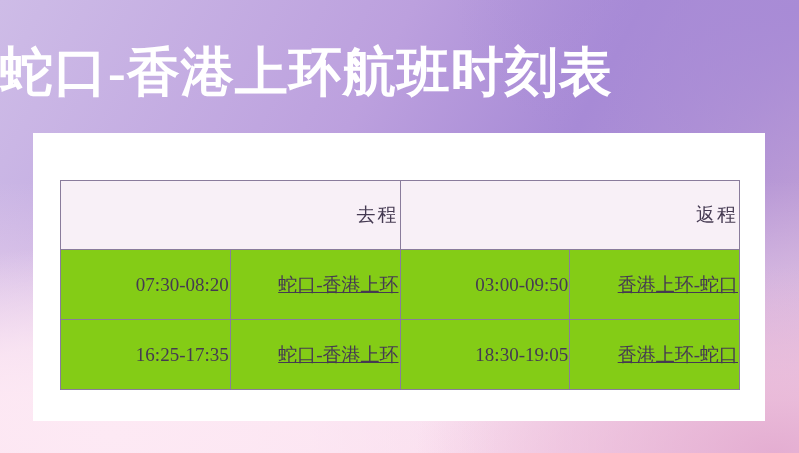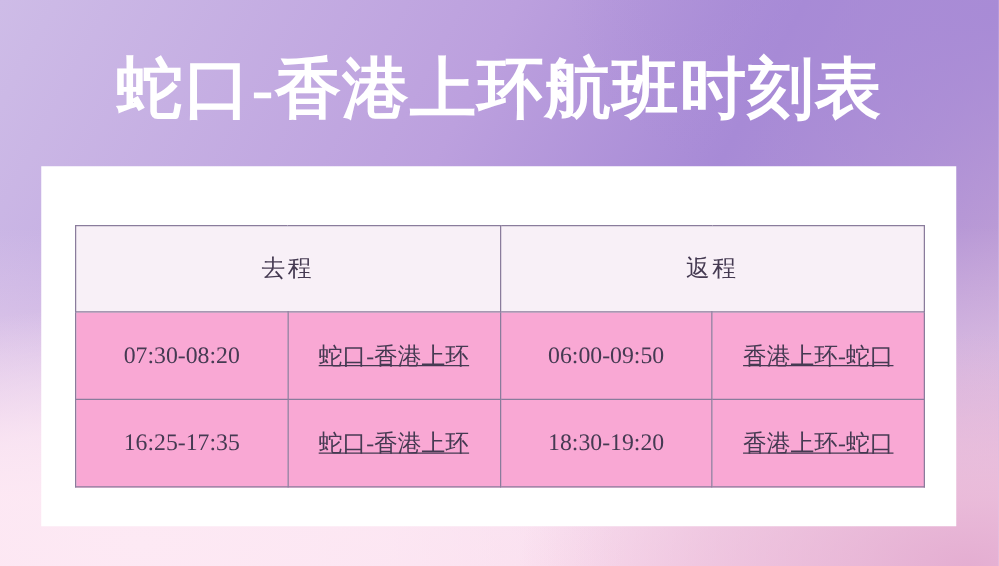--- a/index.html
+++ b/index.html
@@ -72,21 +72,21 @@
       rgba(167,138,214,0.9) 0%,
       rgba(167,138,214,0.35) 48%,
       rgba(167,138,214,0) 78%);
   }
 
   #title {
     position: absolute;
     left: 0;
     top: 40px;
     width: 799px;
-    text-align: center;
+    text-align: left;
     color: #ffffff;
     font-size: 53px;
     line-height: 64px;
     letter-spacing: 1px;
     font-weight: 700;
     white-space: nowrap;
     font-family: "Liberation Serif", "DejaVu Serif", serif;
   }
 
   #card {
@@ -102,34 +102,34 @@
     position: absolute;
     left: 27px;
     top: 47px;
     width: 680px;
     border-collapse: collapse;
     table-layout: fixed;
   }
   #schedule-table td,
   #schedule-table th {
     border: 1px solid #8a7c9c;
-    text-align: center;
+    text-align: right;
     vertical-align: middle;
     color: #453a52;
     font-family: "Liberation Serif", "DejaVu Serif", serif;
     font-weight: normal;
   }
   .head-cell {
     background: #f8f0f7;
     height: 66px;
     font-size: 19px;
     letter-spacing: 2px;
   }
   .body-cell {
-    background: #f9a8d4;
+    background: #84cc16;
     height: 67px;
     font-size: 19px;
   }
   .c-time { width: 162px; }
   .c-route { width: 178px; text-decoration: underline; }
 </style>
 </head>
 <body>
 
 <div id="poster">
@@ -147,26 +147,26 @@
       <thead>
         <tr>
           <th class="head-cell" colspan="2">去程</th>
           <th class="head-cell" colspan="2">返程</th>
         </tr>
       </thead>
       <tbody>
         <tr>
           <td class="body-cell c-time">07:30-08:20</td>
           <td class="body-cell c-route">蛇口-香港上环</td>
-          <td class="body-cell c-time">06:00-09:50</td>
+          <td class="body-cell c-time">03:00-09:50</td>
           <td class="body-cell c-route">香港上环-蛇口</td>
         </tr>
         <tr>
           <td class="body-cell c-time">16:25-17:35</td>
           <td class="body-cell c-route">蛇口-香港上环</td>
-          <td class="body-cell c-time">18:30-19:20</td>
+          <td class="body-cell c-time">18:30-19:05</td>
           <td class="body-cell c-route">香港上环-蛇口</td>
         </tr>
       </tbody>
     </table>
   </div>
 
 </div>
 
 </body></html>

